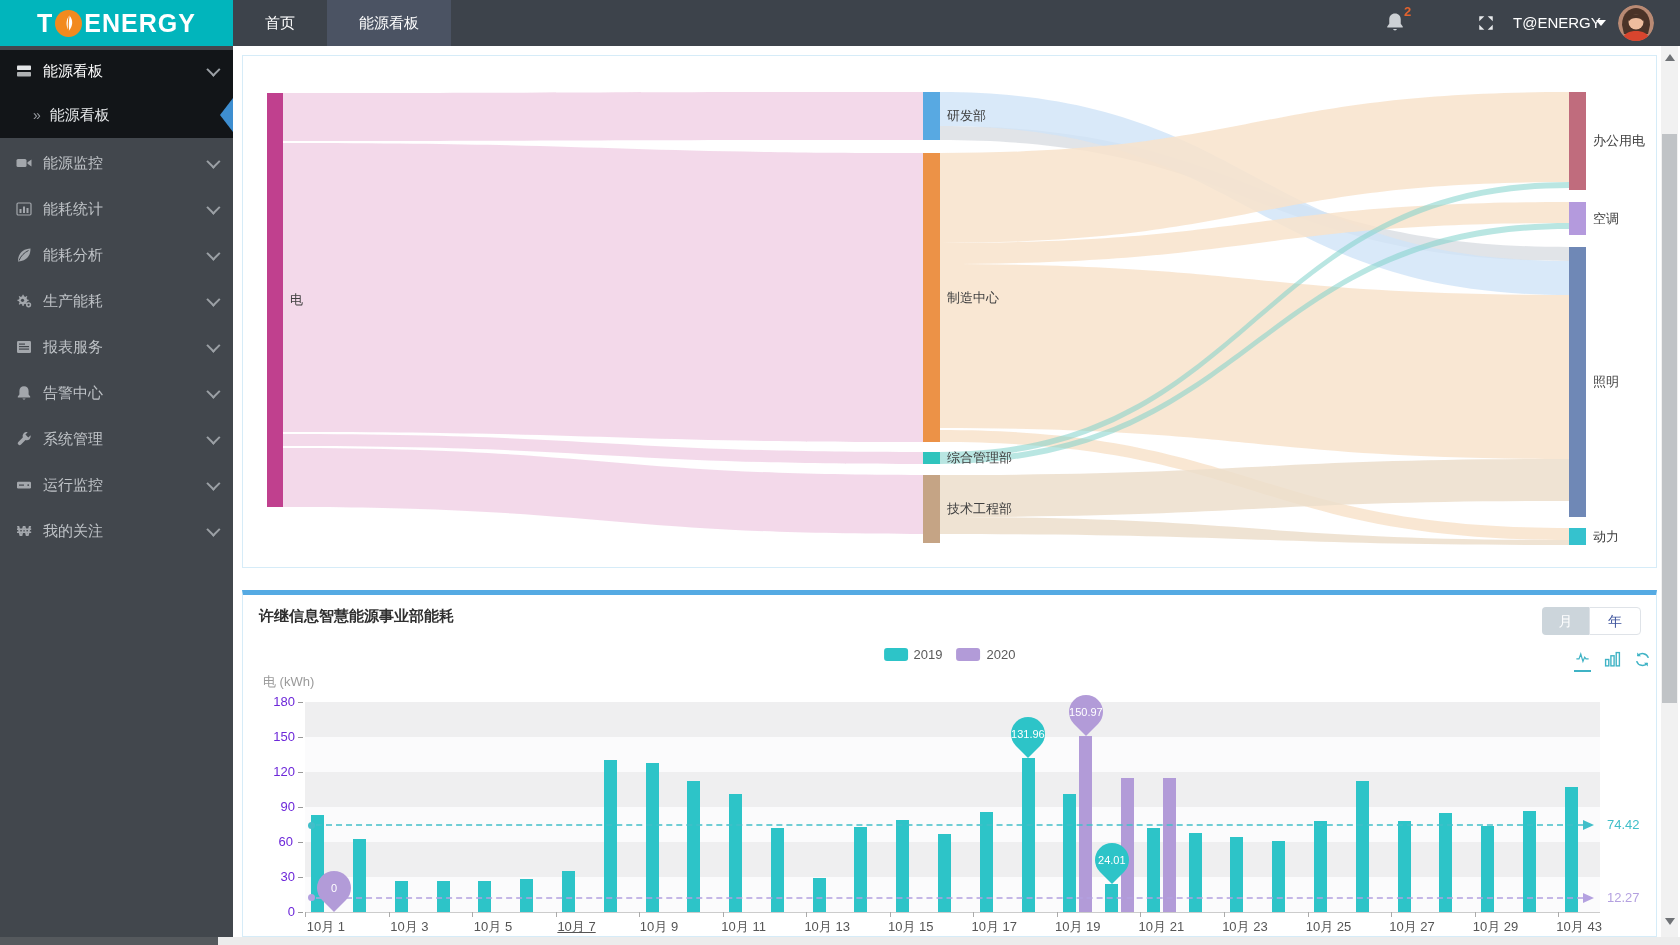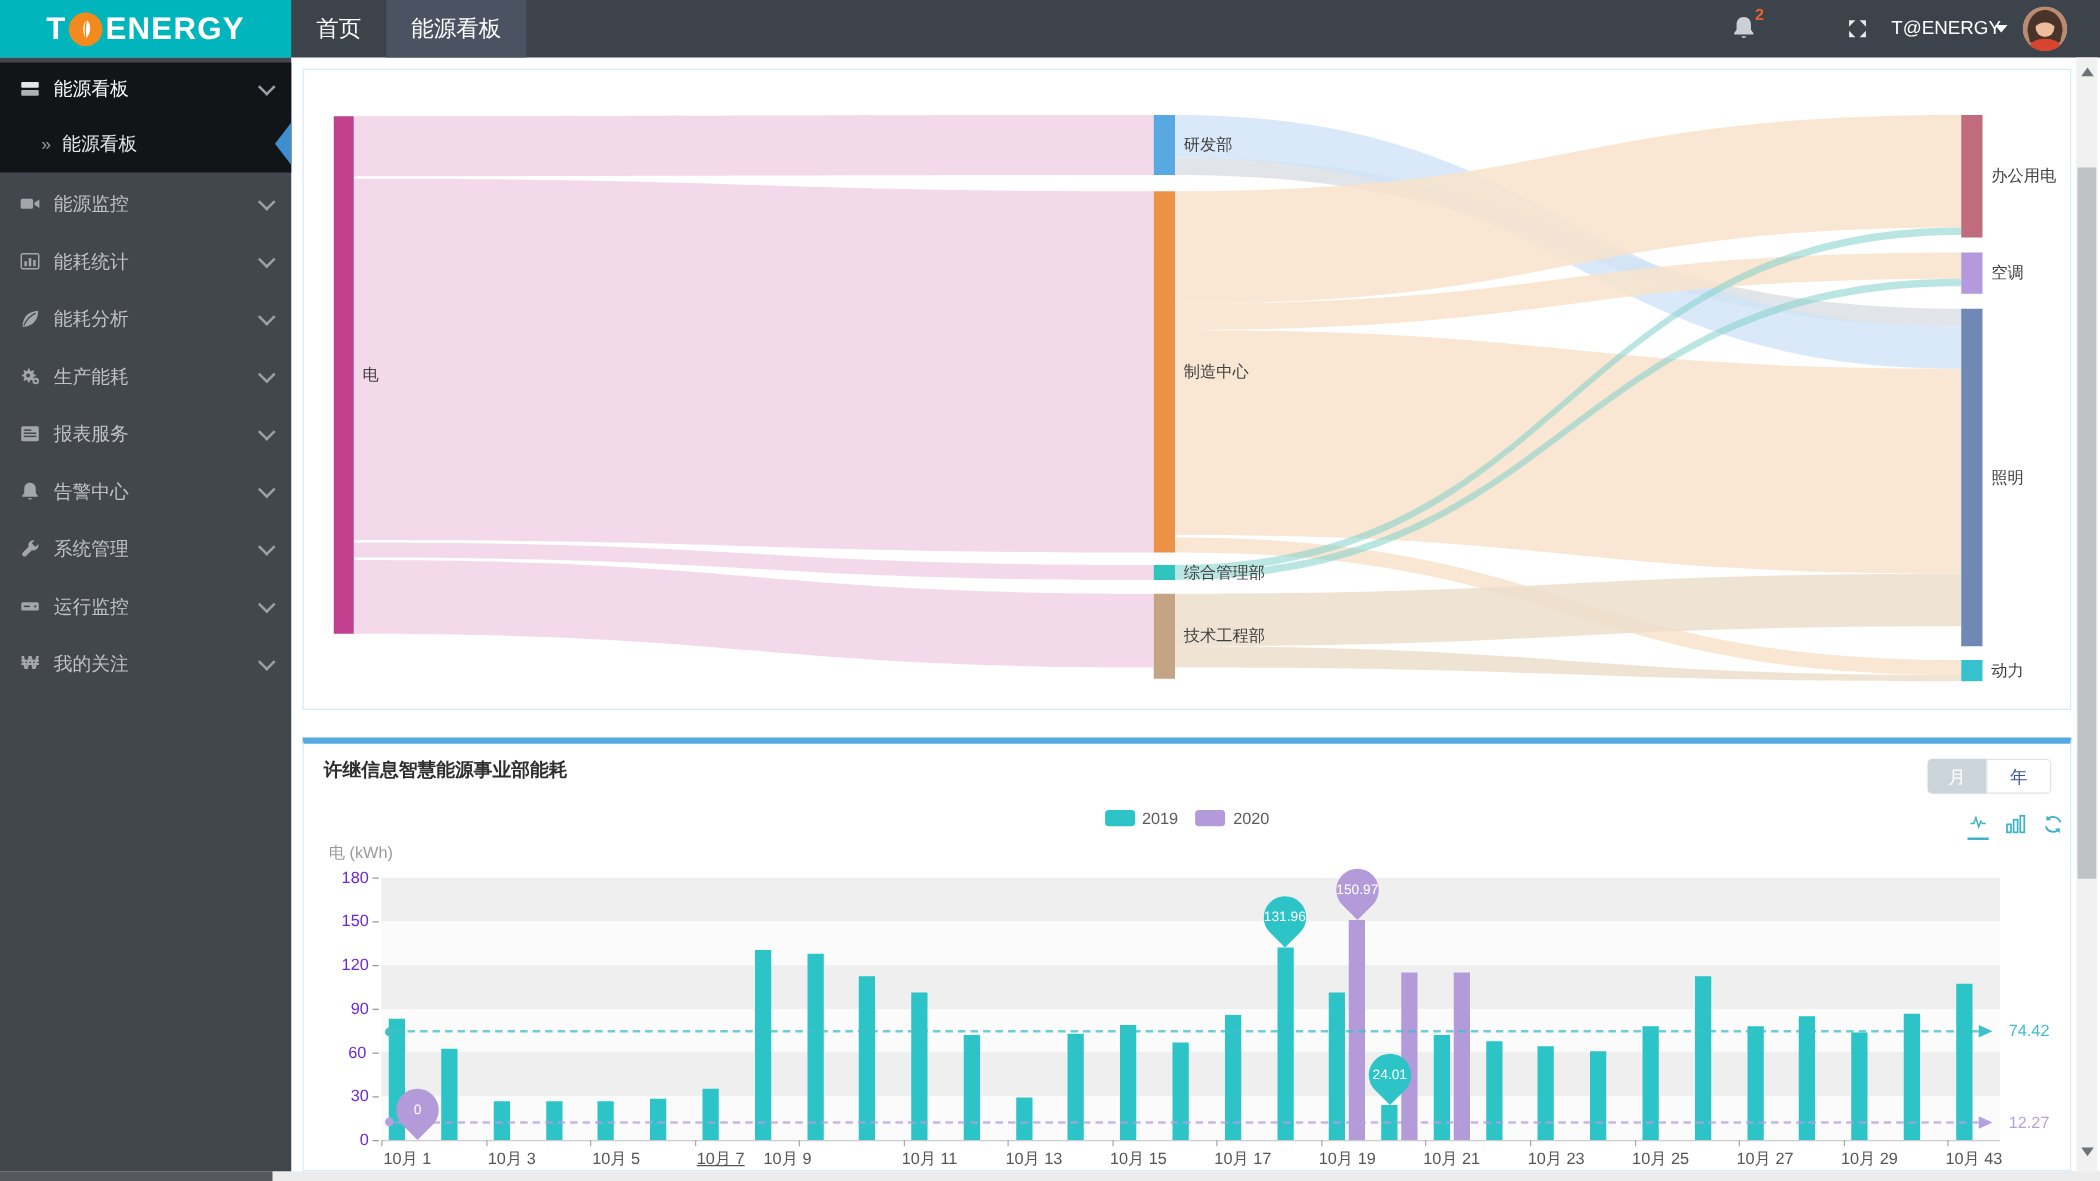--- a/index.html
+++ b/index.html
@@ -4,21 +4,21 @@
 <style>
   html,body{margin:0;padding:0;background:#fff;font-family:"Liberation Sans",sans-serif;}
   #stage{position:relative;width:1680px;height:945px;overflow:hidden;background:#fff;}
 
   
   .topbar{position:absolute;left:0;top:0;width:1680px;height:46px;background:#3d434b;z-index:40;}
   .logo{position:absolute;left:0;top:0;width:233px;height:46px;background:#01b5bc;display:flex;align-items:center;justify-content:center;color:#fff;font-weight:bold;font-size:25px;letter-spacing:1px;}
   .logo-at{width:27px;height:27px;border-radius:50%;background:#f28a1e;margin:0 2px;display:inline-block;position:relative;}
   .logo-at svg{position:absolute;left:0;top:0;}
   .tabs{position:absolute;left:233px;top:0;height:46px;display:flex;}
-  .tab{padding:0 20px;line-height:46px;color:#fff;font-size:18px;cursor:pointer;}
+  .tab{padding:0 32px;line-height:46px;color:#fff;font-size:15px;cursor:pointer;}
   .tab.active{background:#4b5363;}
   .bell{position:absolute;left:1385px;top:12px;width:20px;height:22px;color:#ccd0d4;}
   .badge{position:absolute;left:1404px;top:4px;color:#e2632e;font-size:13px;font-weight:bold;}
   .fullscreen{position:absolute;left:1477px;top:14px;width:18px;height:18px;color:#e8eaec;}
   .username{position:absolute;left:1513px;top:14px;color:#fff;font-size:15px;}
   .caret{position:absolute;left:1596px;top:20px;width:0;height:0;border-left:5px solid transparent;border-right:5px solid transparent;border-top:6px solid #fff;}
   .avatar{position:absolute;left:1618px;top:5px;width:36px;height:36px;border-radius:50%;overflow:hidden;}
 
   
   .sidebar{position:absolute;left:0;top:46px;width:233px;height:899px;background:#42474d;z-index:30;}
@@ -338,21 +338,21 @@
       <div class="xtick" style="left: 1140.48px; top: 912px;"></div>
       <div class="xtick" style="left: 1224.03px; top: 912px;"></div>
       <div class="xtick" style="left: 1307.58px; top: 912px;"></div>
       <div class="xtick" style="left: 1391.13px; top: 912px;"></div>
       <div class="xtick" style="left: 1474.68px; top: 912px;"></div>
       <div class="xtick" style="left: 1558.23px; top: 912px;"></div>
       <div class="xlab" style="left: 285.887px; top: 918px;">10月 1</div>
       <div class="xlab" style="left: 369.435px; top: 918px;">10月 3</div>
       <div class="xlab" style="left: 452.984px; top: 918px;">10月 5</div>
       <div class="xlab" style="left: 536.532px; top: 918px; text-decoration: underline;">10月 7</div>
-      <div class="xlab" style="left: 590px; top: 918px;">10月 9</div>
+      <div class="xlab" style="left: 619px; top: 918px;">10月 9</div>
       <div class="xlab" style="left: 703.629px; top: 918px;">10月 11</div>
       <div class="xlab" style="left: 787.177px; top: 918px;">10月 13</div>
       <div class="xlab" style="left: 870.726px; top: 918px;">10月 15</div>
       <div class="xlab" style="left: 954.274px; top: 918px;">10月 17</div>
       <div class="xlab" style="left: 1037.82px; top: 918px;">10月 19</div>
       <div class="xlab" style="left: 1121.37px; top: 918px;">10月 21</div>
       <div class="xlab" style="left: 1204.92px; top: 918px;">10月 23</div>
       <div class="xlab" style="left: 1288.47px; top: 918px;">10月 25</div>
       <div class="xlab" style="left: 1372.02px; top: 918px;">10月 27</div>
       <div class="xlab" style="left: 1455.56px; top: 918px;">10月 29</div>

